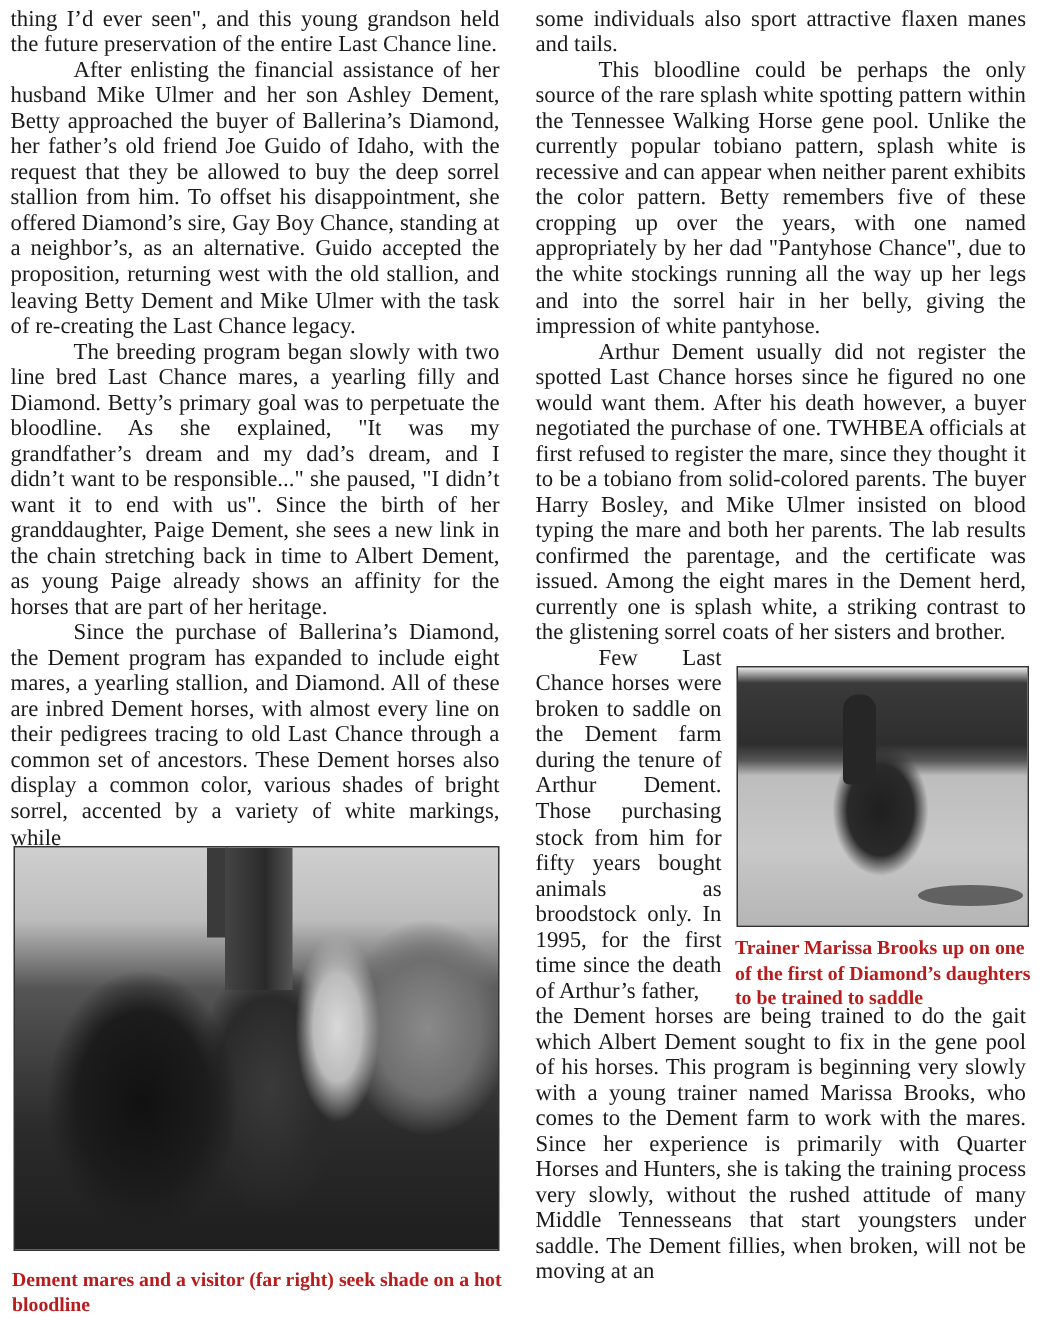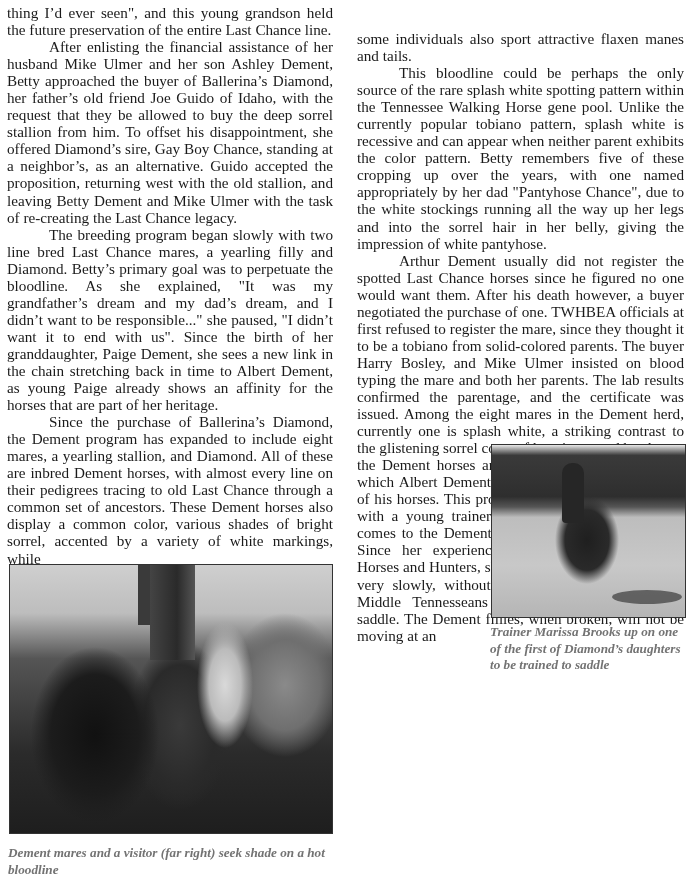--- a/index.html
+++ b/index.html
@@ -9,21 +9,21 @@
     color: #1a1a1a;
   }
   .col {
     position: absolute; top: 4px;
     font-size: 15.2px; line-height: 17.05px;
     text-align: justify; hyphens: none;
   }
   .col p { margin: 0; }
   .col p.indent { text-indent: 42px; font-family: Liberation Serif, serif; }
   #col-left  { left: 7px;   width: 326px; }
-  #col-right { left: 357px; width: 327px; margin-top: 26px; }
+  #col-right { left: 357px; width: 327px; }
 
   .photo {
     position: absolute; overflow: hidden;
     border: 1px solid #333;
   }
   #photo-left {
     left: 9px; top: 564px; width: 322px; height: 268px;
     background:
       radial-gradient(ellipse 40px 90px at 215px 120px, #d9d9d9 0%, #bbb 40%, transparent 70%),
       radial-gradient(ellipse 80px 110px at 85px 170px, #111 0%, #1c1c1c 55%, transparent 80%),
@@ -49,22 +49,21 @@
     position: absolute; left: 70px; top: 18px; width: 22px; height: 60px;
     background: #262626; border-radius: 10px 10px 4px 4px;
   }
   #photo-right .shadow {
     position: absolute; left: 120px; top: 145px; width: 70px; height: 14px;
     background: #3a3a3a; border-radius: 50%; opacity: .7;
   }
   .caption {
     position: absolute; font-weight: bold;
     font-size: 13.2px; line-height: 16.5px;
-    color: #737373;
-    font-style: italic;
+    color: #b91c1c;
   }
   #caption-left  { left: 8px;   top: 845px; width: 330px; }
   #caption-right { left: 490px; top: 624px; width: 200px; }
 
   
   .narrow { width: 124px; text-align: justify; }
 </style>
 </head>
 <body>
 
@@ -78,20 +77,21 @@
 <div id="photo-left" class="photo" title="photo-horses-under-trees">
   <div class="trunk2"></div>
   <div class="trunk"></div>
 </div>
 <div id="caption-left" class="caption">Dement mares and a visitor (far right) seek shade on a hot bloodline</div>
 
 <div id="col-right" class="col">
   <p>some individuals also sport attractive flaxen manes and tails.</p>
   <p class="indent">This bloodline could be perhaps the only source of the rare splash white spotting pattern within the Tennessee Walking Horse gene pool. Unlike the currently popular tobiano pattern, splash white is recessive and can appear when neither parent exhibits the color pattern. Betty remembers five of these cropping up over the years, with one named appropriately by her dad "Pantyhose Chance", due to the white stockings running all the way up her legs and into the sorrel hair in her belly, giving the impression of white pantyhose.</p>
   <p class="indent">Arthur Dement usually did not register the spotted Last Chance horses since he figured no one would want them. After his death however, a buyer negotiated the purchase of one. TWHBEA officials at first refused to register the mare, since they thought it to be a tobiano from solid-colored parents. The buyer Harry Bosley, and Mike Ulmer insisted on blood typing the mare and both her parents. The lab results confirmed the parentage, and the certificate was issued. Among the eight mares in the Dement herd, currently one is splash white, a striking contrast to the glistening sorrel coats of her sisters and brother.</p>
+  <p class="indent narrow">Few Last Chance horses were broken to saddle on the Dement farm during the tenure of Arthur Dement. Those purchasing stock from him for fifty years bought animals as broodstock only. In 1995, for the first time since the death of Arthur’s father,</p>
   <p>the Dement horses are being trained to do the gait which Albert Dement sought to fix in the gene pool of his horses. This program is beginning very slowly with a young trainer named Marissa Brooks, who comes to the Dement farm to work with the mares. Since her experience is primarily with Quarter Horses and Hunters, she is taking the training process very slowly, without the rushed attitude of many Middle Tennesseans that start youngsters under saddle. The Dement fillies, when broken, will not be moving at an</p>
 </div>
 
 <div id="photo-right" class="photo" title="photo-trainer-riding-filly">
   <div class="rider"></div>
   <div class="shadow"></div>
 </div>
 <div id="caption-right" class="caption">Trainer Marissa Brooks up on one of the first of Diamond’s daughters to be trained to saddle</div>
 
 </body></html>

